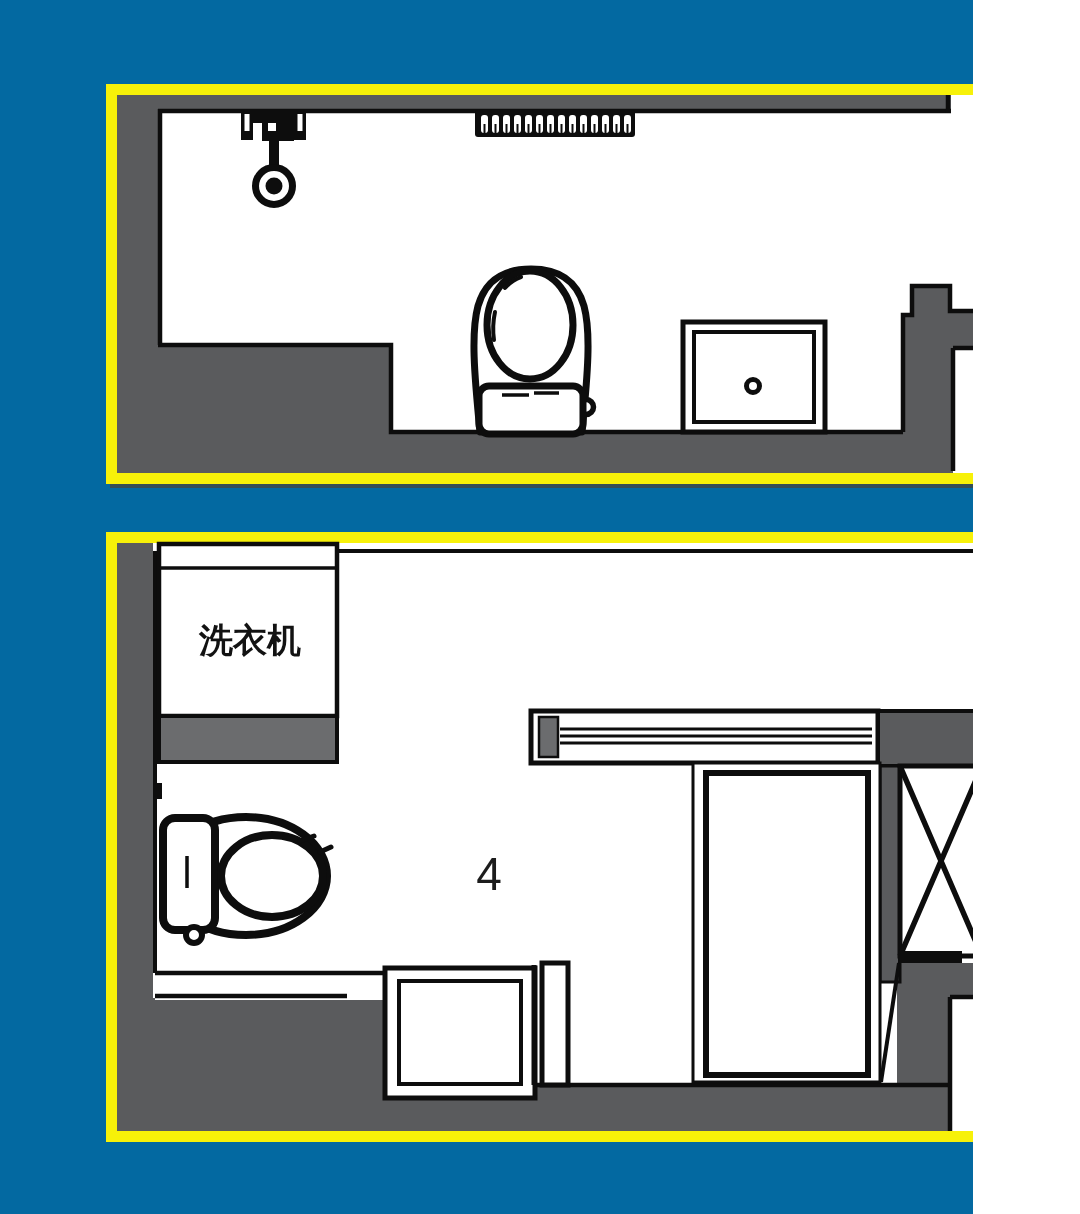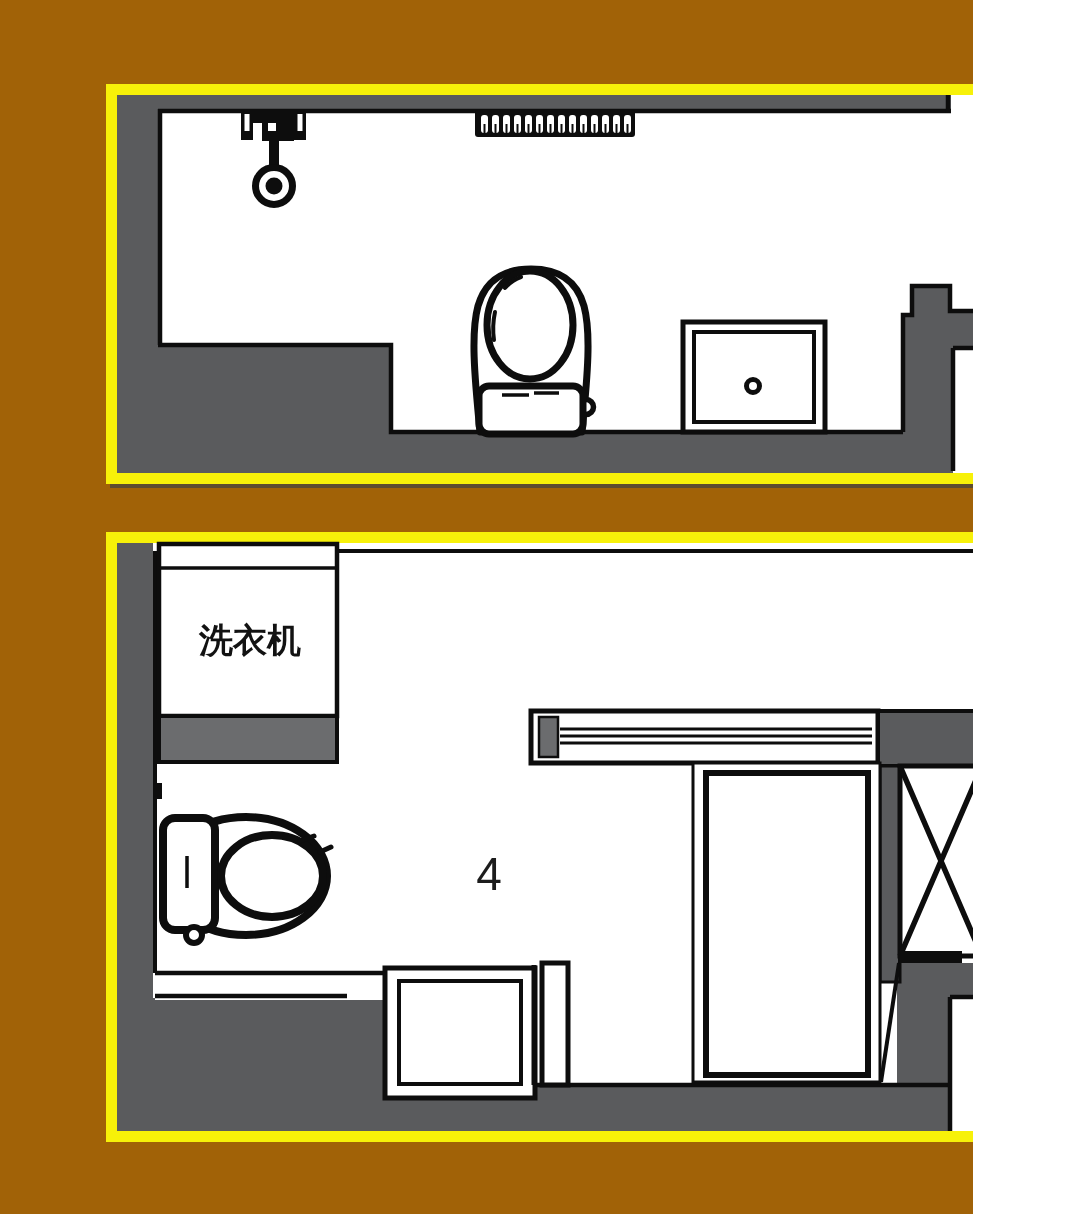--- a/index.html
+++ b/index.html
@@ -5,21 +5,21 @@
   html, body {
     margin: 0;
     padding: 0;
     background: #ffffff;
     font-family: "Liberation Sans", sans-serif;
   }
   .stage {
     position: relative;
     width: 973px;
     height: 1214px;
-    background: #a16207;
+    background: #0369a1;
     overflow: hidden;
   }
   .stage svg {
     position: absolute;
     left: 0;
     top: 0;
     display: block;
   }
   text.cjk-label {
     font-family: "Liberation Sans", sans-serif;

